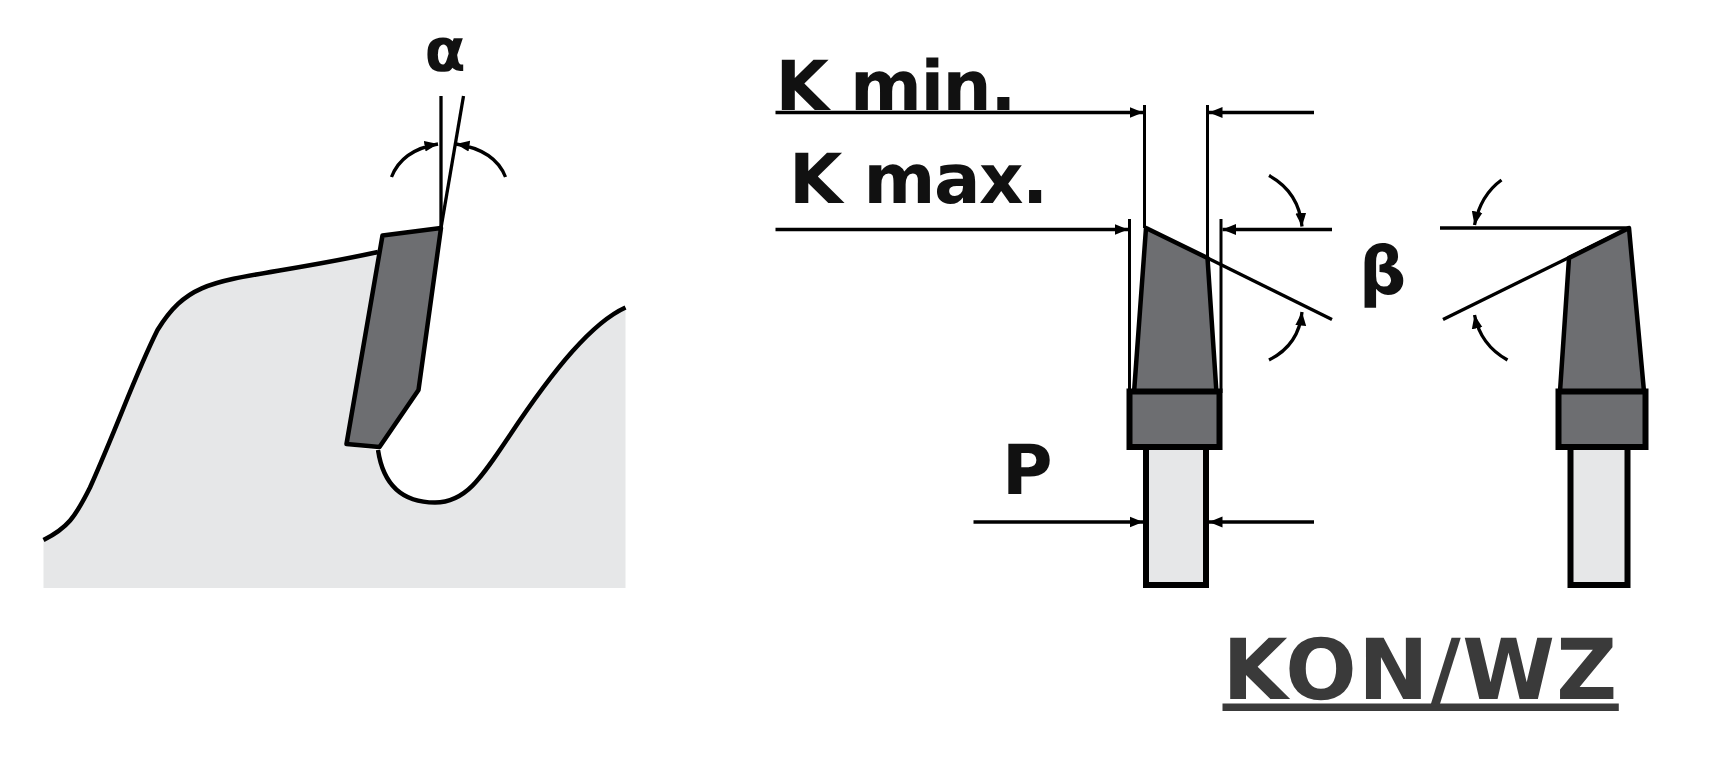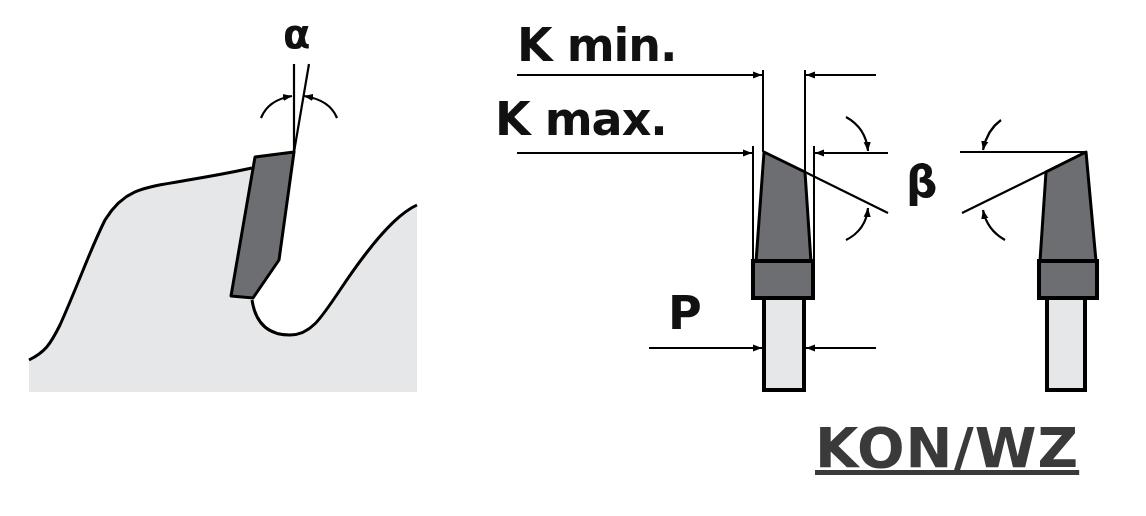--- a/index.html
+++ b/index.html
@@ -1,21 +1,21 @@
 <!DOCTYPE html>
 <html><head>
   <meta charset="utf-8">
   <style>
     html, body { margin: 0; padding: 0; background: #ffffff; }
     body { width: 1146px; height: 516px; position: relative; overflow: hidden; font-family: "DejaVu Sans", sans-serif; }
     svg.diagram { position: absolute; left: 0; top: 0; width: 1146px; height: 516px; }
     .lbl { position: absolute; font-family: "DejaVu Sans", sans-serif; font-weight: bold; color: #111111; line-height: 1; white-space: nowrap; }
     #lbl-alpha { left: 283px; top: 14px; font-size: 40px; }
-    #lbl-kmin { left: 517px; top: 22px; font-size: 46px; letter-spacing: -1px; }
-    #lbl-kmax { left: 495px; top: 96px; font-size: 46px; letter-spacing: -1px; }
+    #lbl-kmin { left: 517px; top: 34px; font-size: 46px; letter-spacing: -1px; }
+    #lbl-kmax { left: 526px; top: 96px; font-size: 46px; letter-spacing: -1px; }
     #lbl-beta { left: 906px; top: 160px; font-size: 44px; }
     #lbl-p { left: 668px; top: 290px; font-size: 46px; }
     #lbl-code { left: 815px; top: 420px; font-size: 56px; color: #3a3a3a; letter-spacing: 1px; text-decoration: underline; }
   </style>
 </head>
 <body>
 
 <svg class="diagram" viewBox="0 0 1146 516" xmlns="http://www.w3.org/2000/svg">
   <defs>
     <marker id="arr" viewBox="0 0 10 10" refX="10" refY="5" markerWidth="9" markerHeight="9" orient="auto-start-reverse" markerUnits="userSpaceOnUse">

